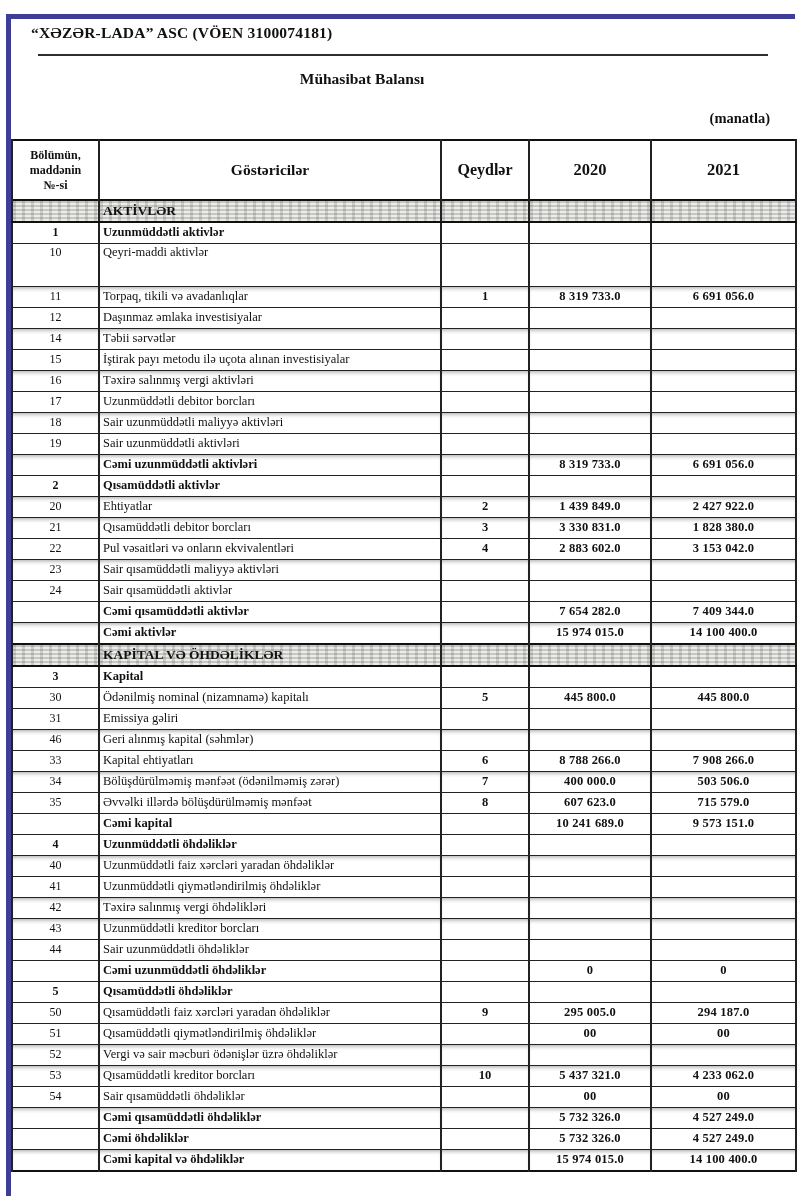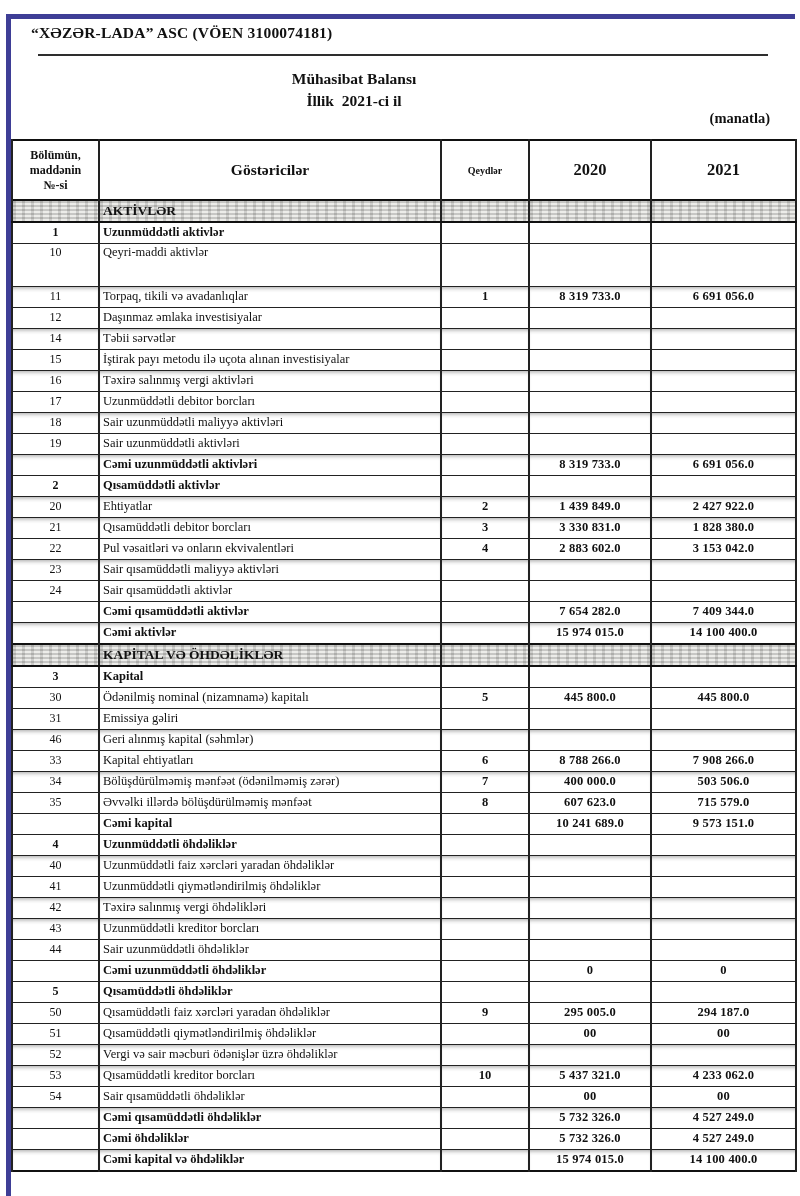--- a/index.html
+++ b/index.html
@@ -14,21 +14,21 @@
   }
   
   .frame-top{position:absolute;left:6px;top:14px;width:789px;height:5px;background:var(--frame-color);}
   .frame-left{position:absolute;left:6px;top:14px;width:5px;height:1182px;background:var(--frame-color);}
 
   .company-title{
     position:absolute;left:17px;top:24px;
     font-size:15.5px;font-weight:bold;letter-spacing:.2px;margin-left:14px;
   }
   .title-underline{position:absolute;left:38px;top:54px;width:730px;height:2px;background:#2e2e2e;}
-  .report-heading{position:absolute;left:4px;top:68px;width:700px;text-align:center;}
+  .report-heading{position:absolute;left:12px;top:68px;width:700px;text-align:center;}
   .report-heading div{font-size:15.5px;font-weight:bold;line-height:1.45;white-space:pre;}
   .currency-note{position:absolute;right:30px;top:110px;font-size:14.5px;font-weight:bold;}
 
   table.balance{
     position:absolute;left:11px;top:139px;width:784px;
     border-collapse:collapse;table-layout:fixed;
     font-family:"Liberation Serif","DejaVu Serif",serif;
   }
   table.balance th, table.balance td{
     border:1px solid #222;
@@ -37,21 +37,21 @@
     overflow:hidden;
   }
   table.balance{border:2px solid #111;}
   thead th{
     border-bottom:3px solid #111;
     font-weight:bold;text-align:center;vertical-align:middle;
     height:58px;background:#fff;
   }
   th.h-no{font-size:12px;line-height:1.25;white-space:pre-line;}
   th.h-ind{font-size:15.5px;}
-  th.h-note{font-size:10px;}
+  th.h-note{font-size:16px;}
   th.h-year{font-size:16.5px;}
 
   tbody td{height:20px;font-size:12.5px;line-height:1.1;background:#fff;}
   td.c-no{text-align:center;font-size:12px;}
   td.c-label{padding-left:7px;text-align:left;font-family:Liberation Serif, serif;}
   td.c-note{text-align:center;font-weight:bold;font-size:12.5px;}
   td.c-val{text-align:center;font-weight:bold;font-size:12.5px;letter-spacing:.2px;}
 
   tr.r-tall td{height:40px;vertical-align:top;padding-top:2px;}
   tr.r-group td.c-no, tr.r-group td.c-label{font-weight:bold;}
@@ -70,21 +70,20 @@
 <body style="--frame-color: #3e3e96;">
 
 <div class="frame-top"></div>
 <div class="frame-left"></div>
 
 <div class="company-title">“XƏZƏR-LADA” ASC (VÖEN 3100074181)</div>
 <div class="title-underline"></div>
 
 <div class="report-heading">
   <div>Mühasibat Balansı</div>
-  <div>İllik  2021-ci il</div>
 </div>
 
 <div class="currency-note">(manatla)</div>
 
 <table class="balance">
   <colgroup>
     <col style="width:87px">
       <col style="width:342px">
       <col style="width:88px">
       <col style="width:122px">

